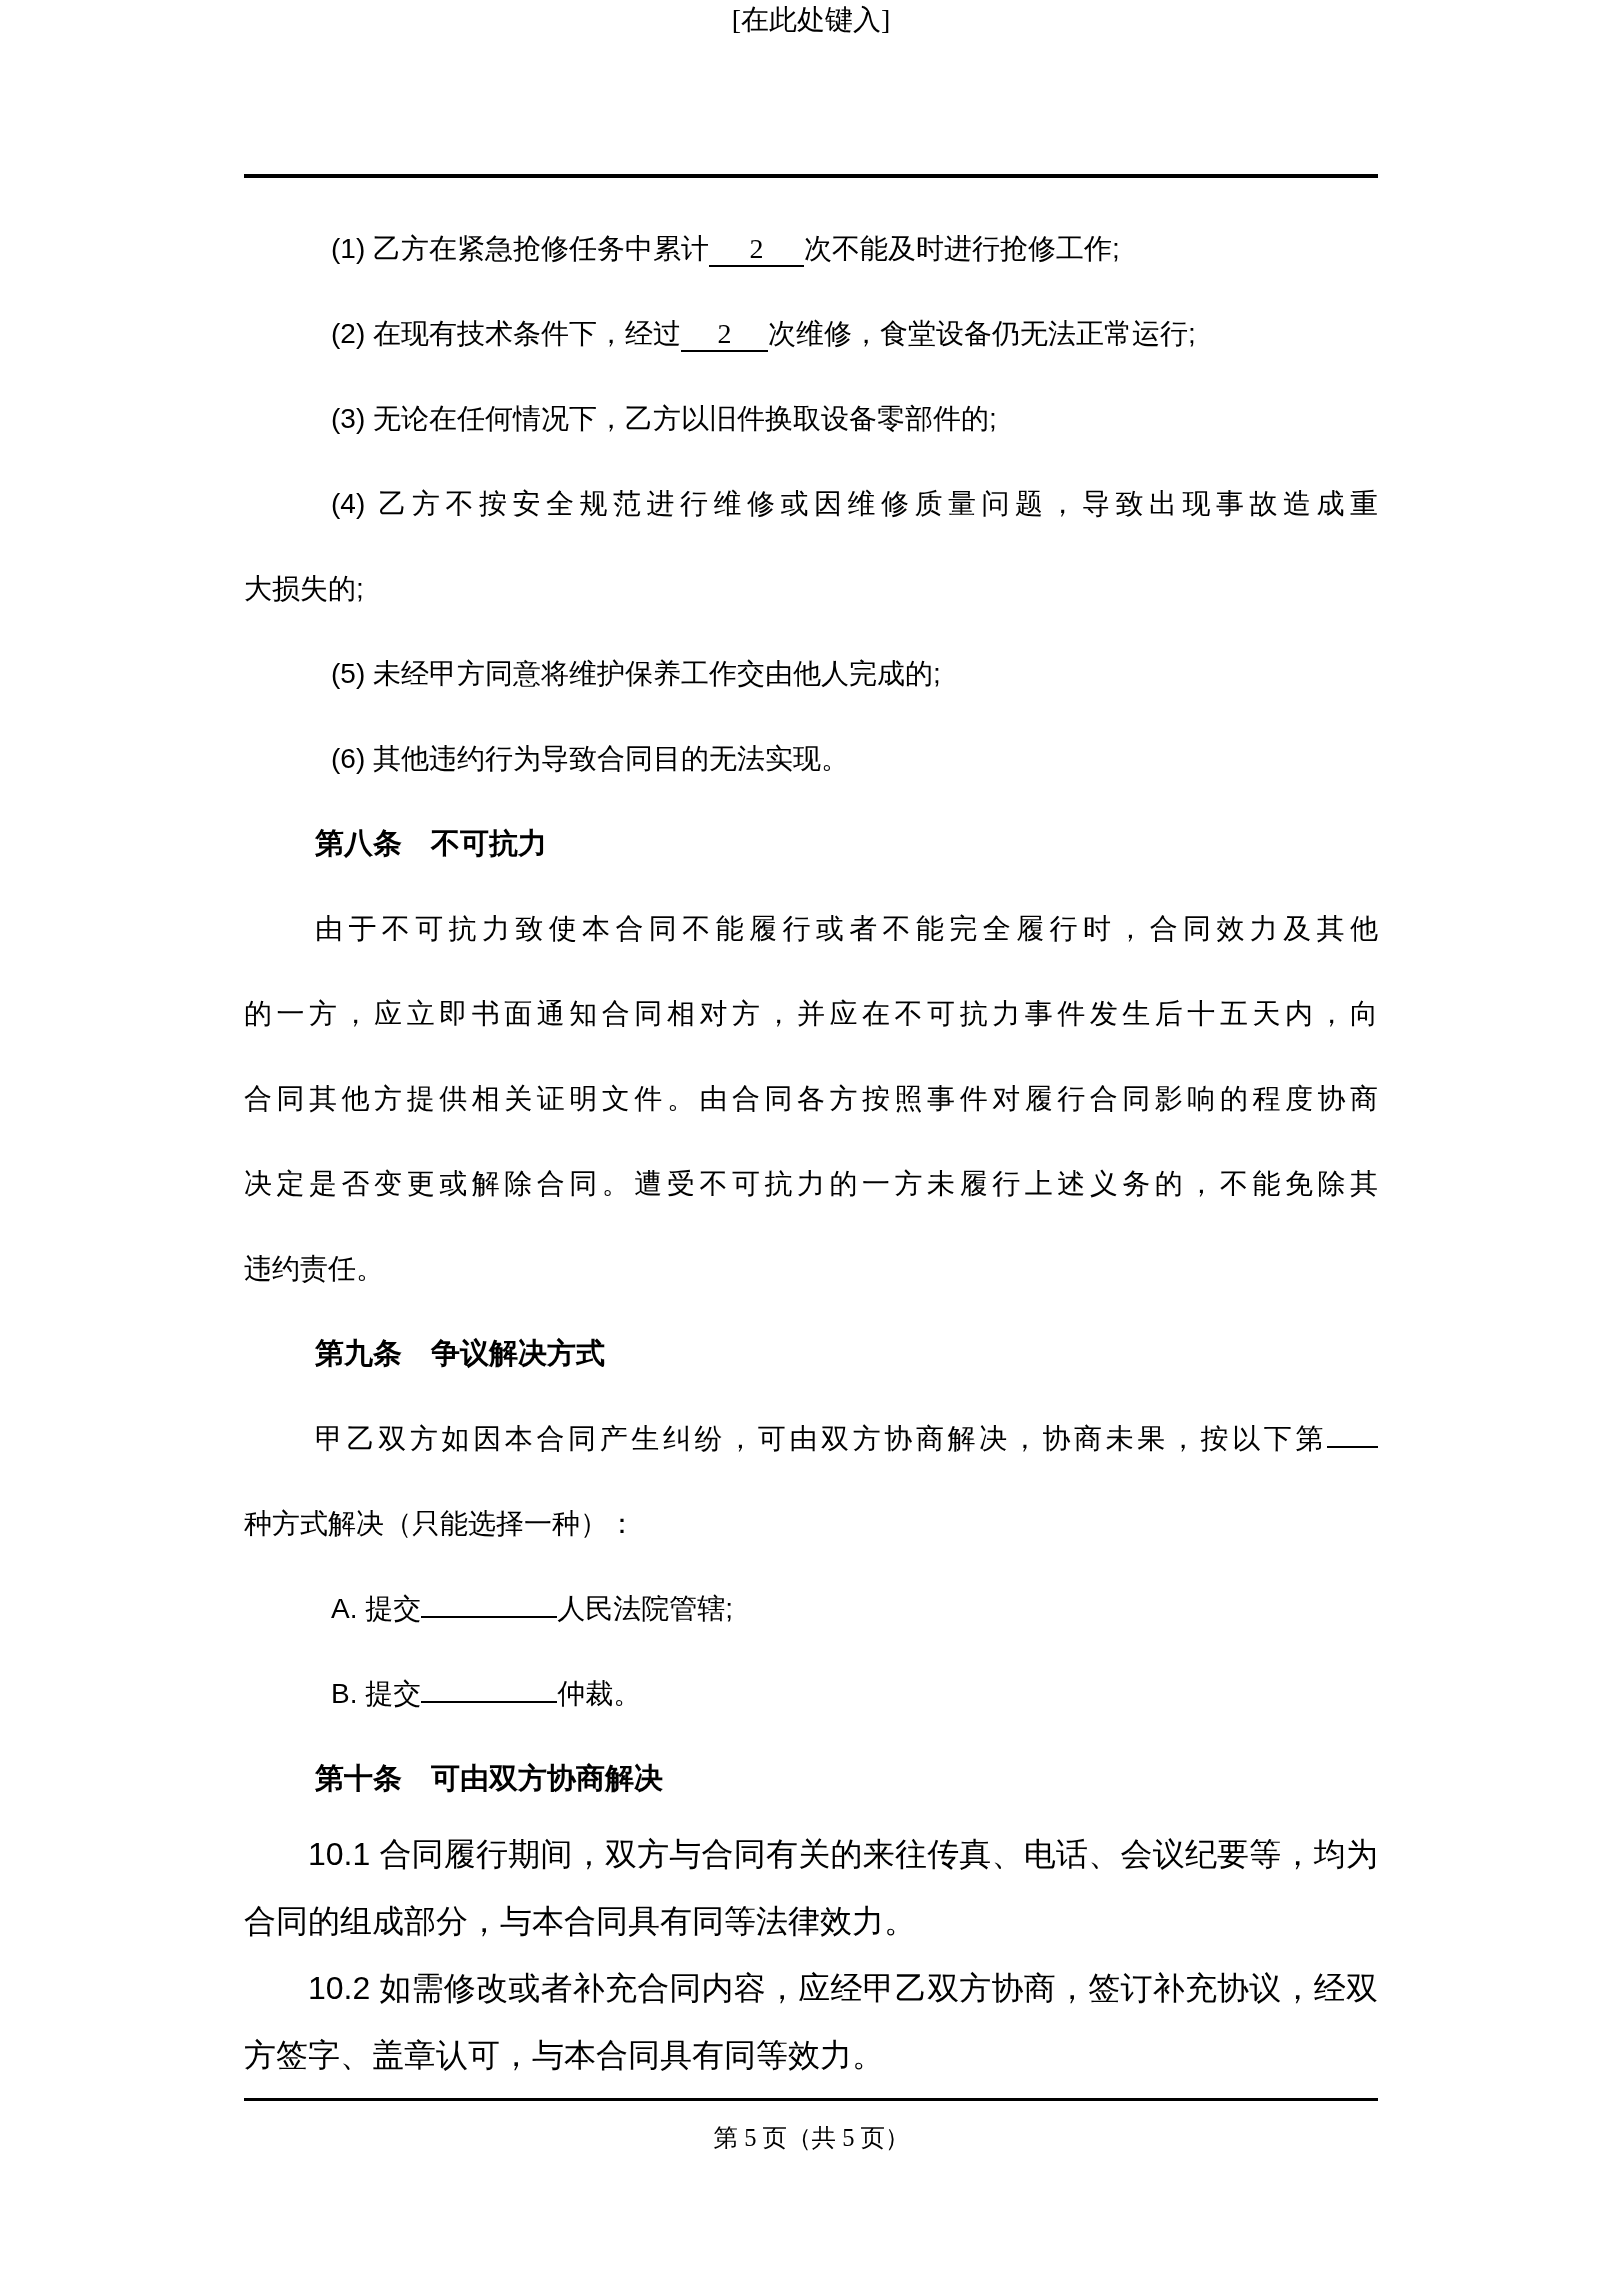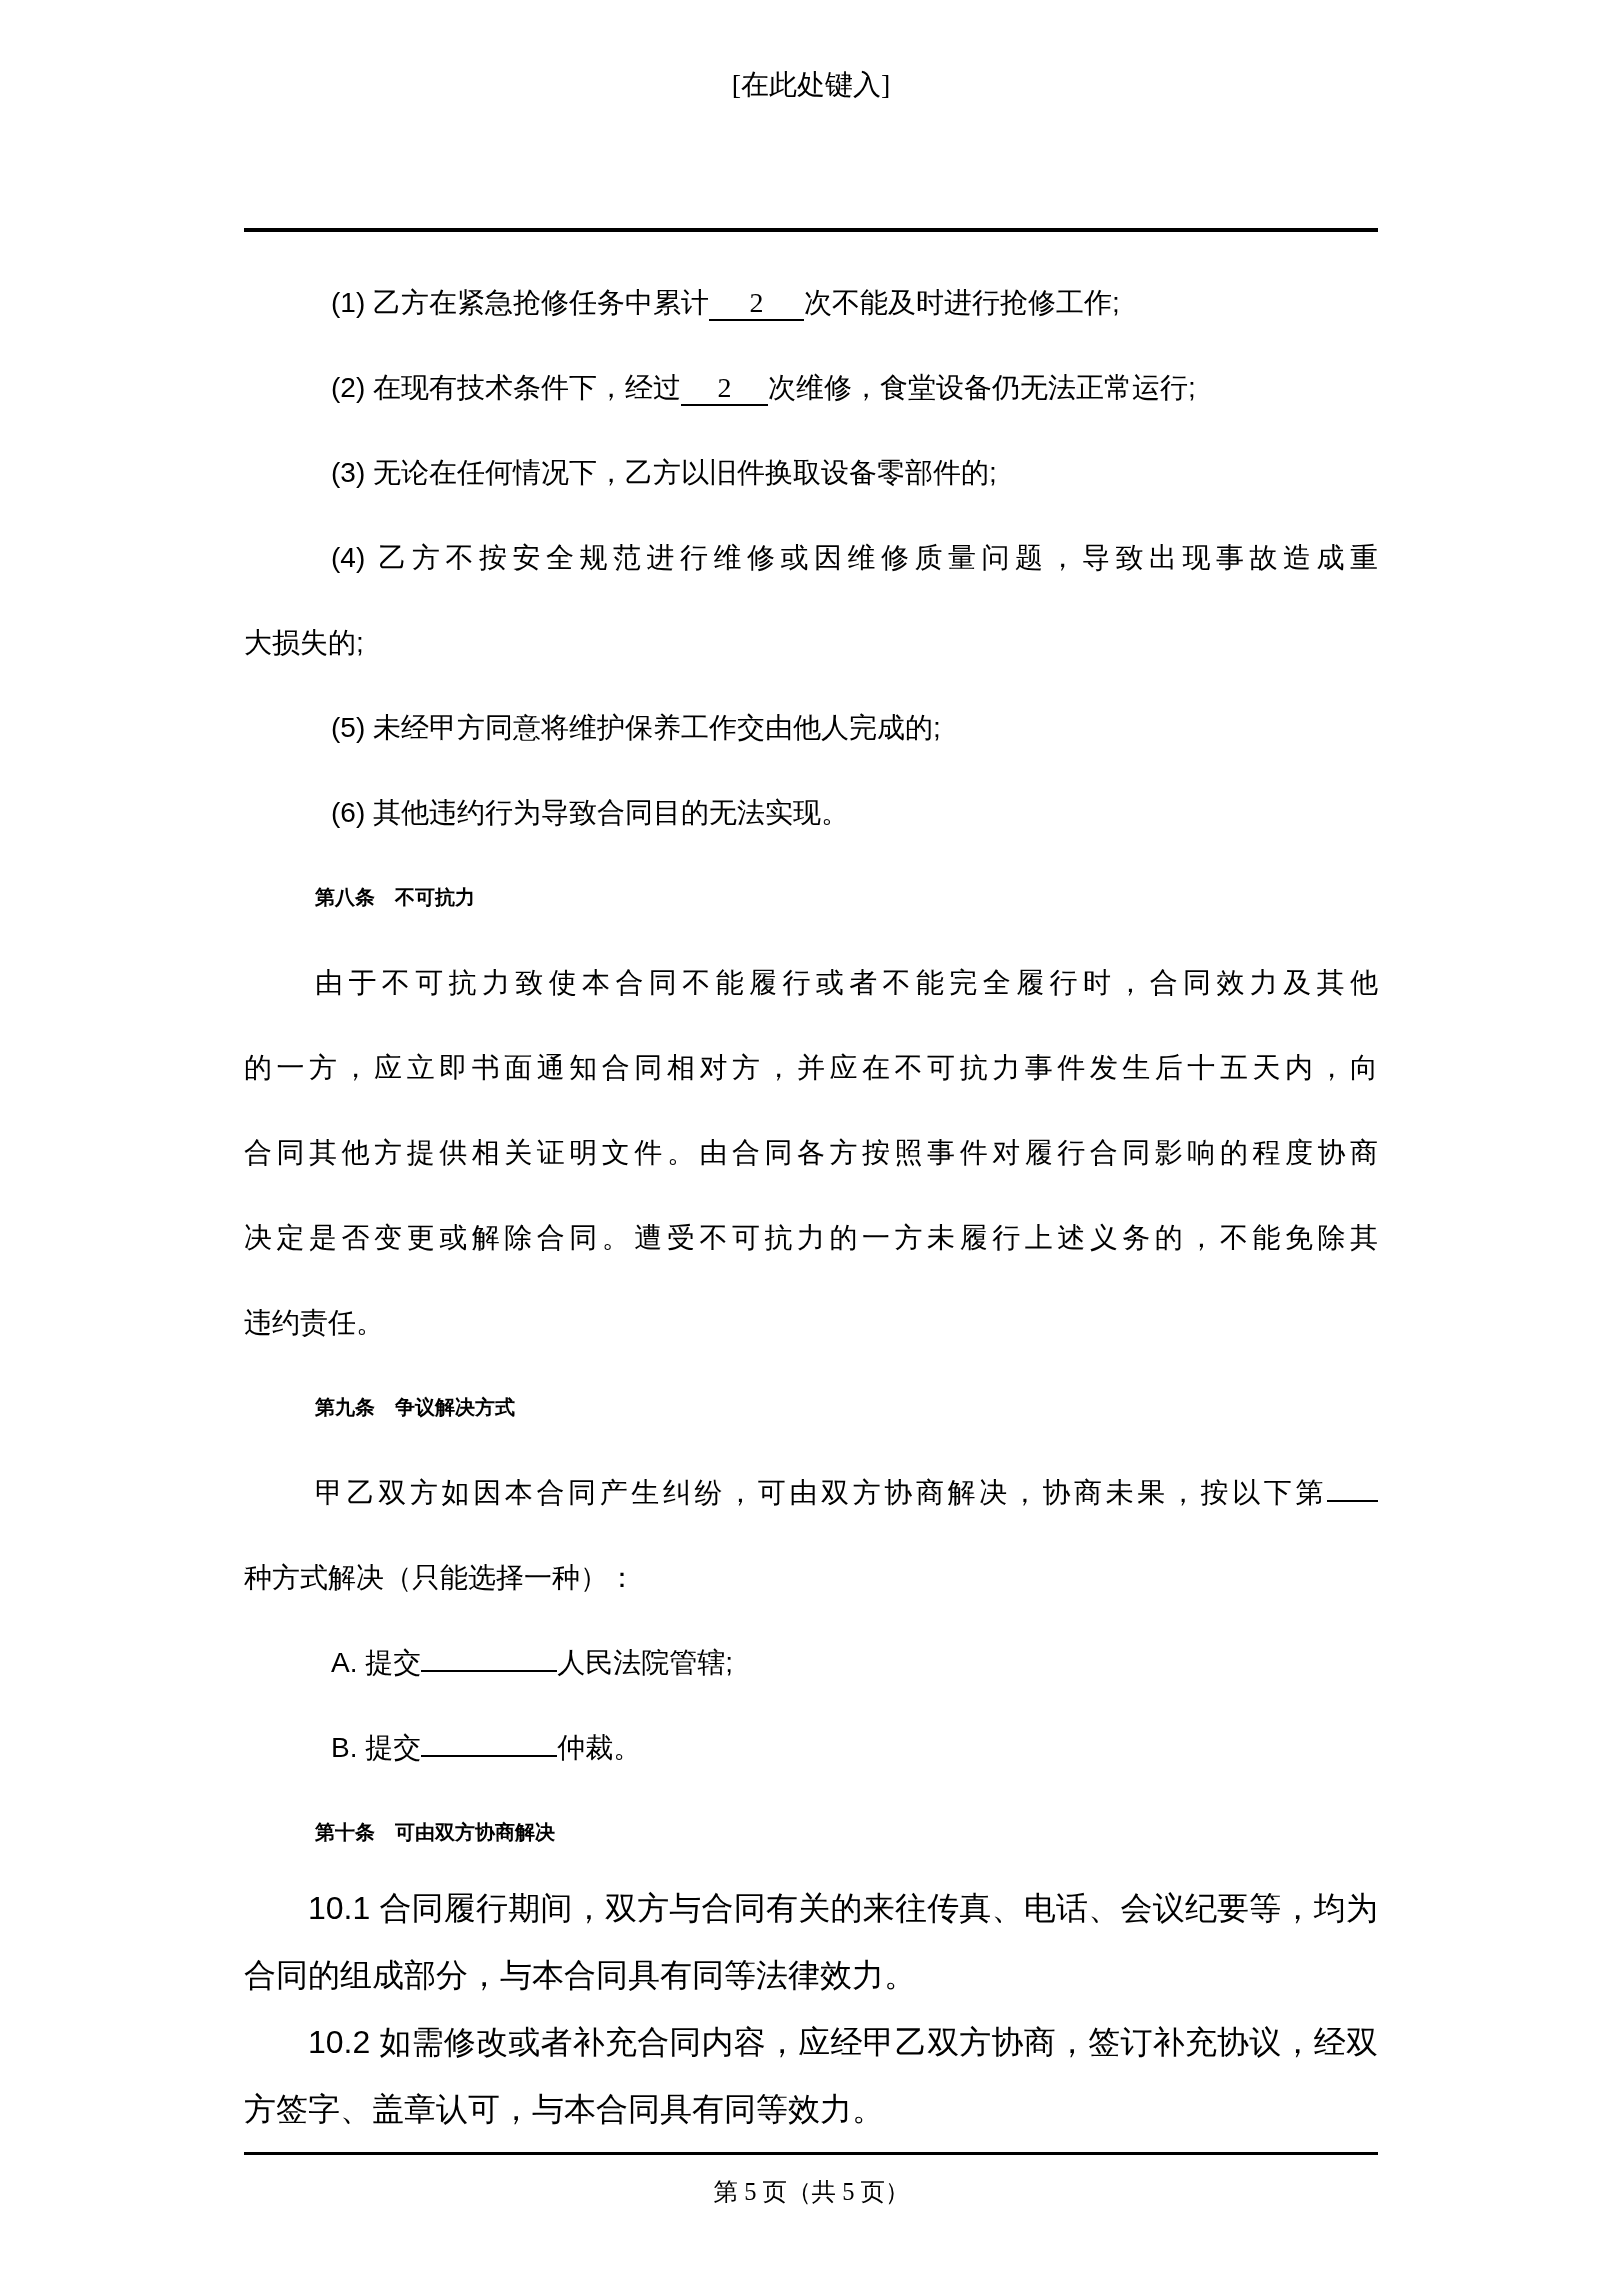--- a/index.html
+++ b/index.html
@@ -9,40 +9,39 @@
     width: 1623px;
     height: 2294px;
     background: #ffffff;
     color: #000000;
     overflow: hidden;
     font-family: "Liberation Sans", sans-serif;
   }
   
   .header-wrap {
     box-sizing: border-box;
-    height: 232px;
+    height: 178px;
     margin: 0 245px 0 244px;
-    padding-top: 65px;
     text-align: center;
     border-bottom: 4.5px solid #000;
   }
   .header-ph {
     font-family: "Liberation Serif", serif;
     font-size: 28px;
     line-height: 40px;
     color: #000;
   }
   
   .content {
     margin: 0 245px 0 244px;
     padding-top: 28px;
   }
   .ln  { height: 85px; line-height: 85px; font-size: 28px; }
   .ln2 { height: 67px; line-height: 67px; font-size: 32px; }
-  .head { font-weight: 700; font-size: 20px; }
+  .head { font-weight: 700; font-size: 29px; }
   .ind2  { text-indent: 71px; }
   .ind2a { text-indent: 64px; }
   .ind3  { text-indent: 87px; }
   .jf { text-align: justify; text-align-last: justify; }
   .blank {
     display: inline-block;
     border-bottom: 2.7px solid #000;
     text-align: center;
     text-align-last: center;
     text-indent: 0;

